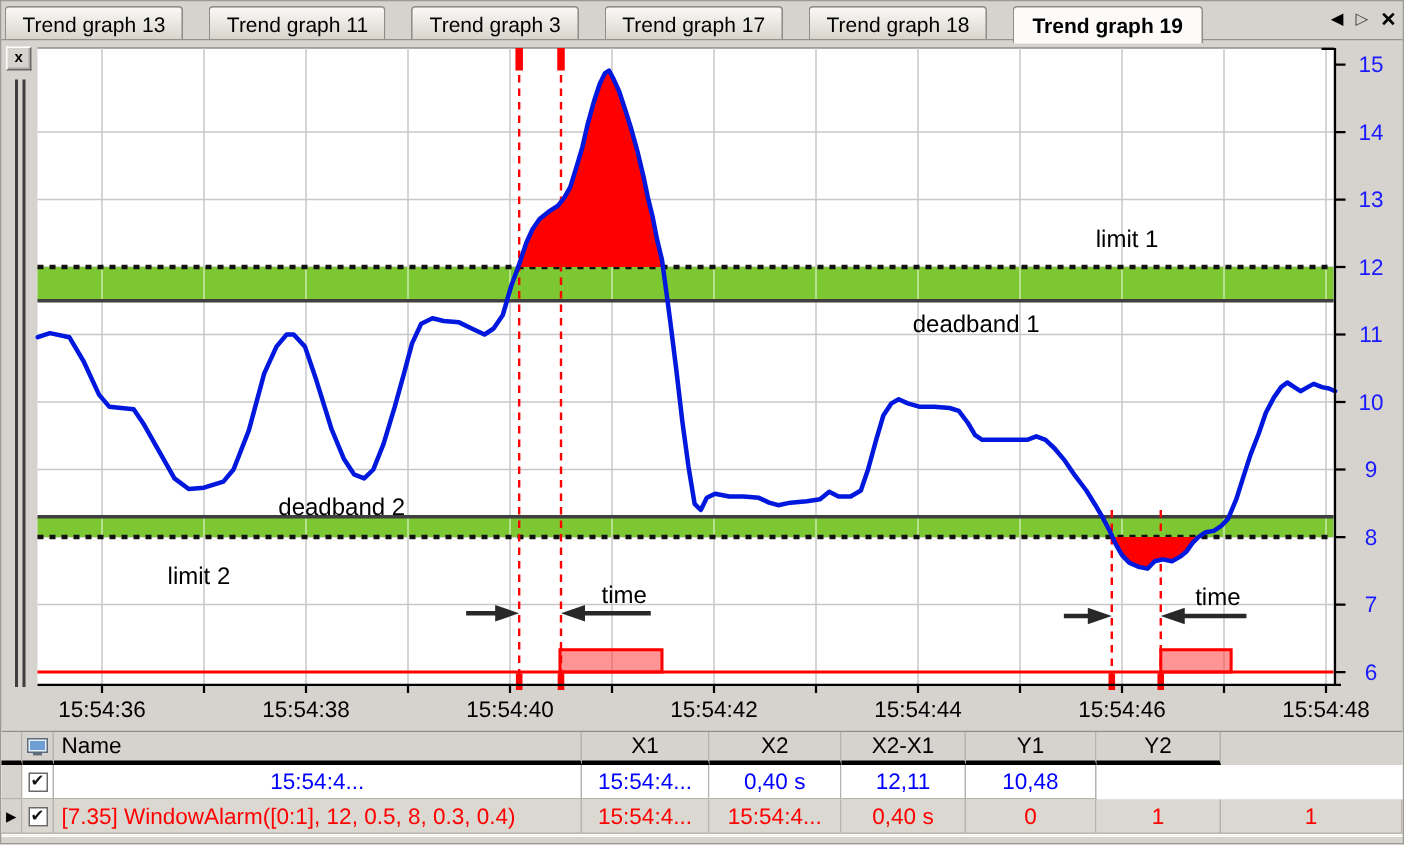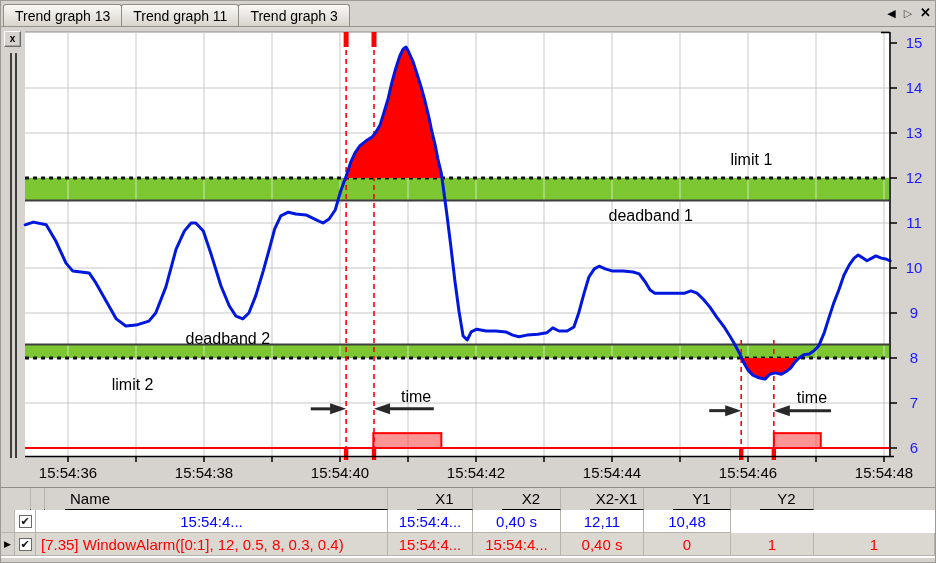--- a/index.html
+++ b/index.html
@@ -1,39 +1,39 @@
 <!DOCTYPE html>
 <html><head>
 <meta charset="utf-8">
 <style>
   html,body{margin:0;padding:0;background:#d6d3ce;}
   body{width:936px;height:563px;overflow:hidden;font-family:"Liberation Sans",sans-serif;}
   .app{width:936px;height:563px;box-sizing:border-box;border:1px solid #9c9a94;display:flex;flex-direction:column;background:#d6d3ce;}
 
   
-  .tabbar{height:26px;flex:0 0 26px;display:flex;align-items:flex-start;position:relative;padding-left:2px;background:#d6d3ce;border-bottom:1px solid #94928c;box-sizing:border-box;}
+  .tabbar{height:26px;flex:0 0 26px;display:flex;align-items:flex-start;position:relative;padding-left:2px;background:#d6d3ce;border-bottom:1px solid #94928c;box-sizing:border-box;gap:18px;}
   .tab{box-sizing:border-box;height:22px;margin-top:3px;padding:0 11px;display:flex;align-items:center;font-size:14px;color:#000;background:linear-gradient(#faf9f6,#d9d5cd);border:1px solid #8f8d87;border-bottom:none;border-radius:3px 3px 0 0;margin-right:-1px;white-space:nowrap;cursor:default;}
   .tab.active{height:25px;background:#fcfbf9;font-weight:bold;position:relative;z-index:2;padding:0 12px;}
   .tabnav{position:absolute;right:4px;top:5px;display:flex;gap:8px;align-items:center;font-size:11px;color:#000;}
   .tabnav span{cursor:pointer;line-height:14px;}
   .tabnav .next{color:#3c3c3c;}
   .tabnav .close{font-size:13px;font-weight:bold;}
 
   
   .chartpane{position:relative;height:460px;flex:0 0 460px;background:#d6d3ce;}
   .chartpane svg{position:absolute;left:0;top:0;}
   .pane-close{position:absolute;left:3px;top:4px;width:17px;height:16px;background:#d6d3ce;border:1px solid;border-color:#ffffff #6a6a6a #6a6a6a #ffffff;box-shadow:inset -1px -1px 0 #a9a7a1;font:bold 10px "Liberation Sans",sans-serif;line-height:12px;text-align:center;padding:0;cursor:pointer;z-index:3;}
   .vsplit{position:absolute;left:9px;top:26px;width:3px;height:405px;border-left:2px solid #3e3e3e;border-right:2px solid #3e3e3e;z-index:2;}
 
   
   .dtable{flex:0 0 69px;height:69px;border-top:1px solid #8f8d87;background:#fff;font-size:15px;color:#000;}
   .trow{display:grid;grid-template-columns:14px 21px 352px 85px 88px 83px 87px 83px auto;}
   .cell{box-sizing:border-box;border-right:1px solid #b6b3ac;border-bottom:1px solid #b6b3ac;display:flex;align-items:center;justify-content:center;overflow:hidden;white-space:nowrap;height:23px;background:inherit;}
   .head{background:#d6d3ce;}
-  .head .cell{height:22px;border-bottom:1px solid #000000;margin-left:29px;}
+  .head .cell{height:22px;border-bottom:3px solid #000000;}
   .c-ind{background:#d6d3ce;font-size:9px;justify-content:center;color:#000;}
   .c-name{justify-content:flex-start;padding-left:5px;}
   .row0{background:#ffffff;}
   .row1{background:#dbd8d1;}
   .checkbox{box-sizing:border-box;width:13px;height:13px;background:#fff;border:1px solid #6a6a6a;font-size:11px;line-height:10px;text-align:center;color:#111;cursor:pointer;}
   .monitor{display:block;width:14px;height:12px;}
   .footer{flex:1 1 auto;background:#d6d3ce;border-top:1px solid #fbfbf9;}
 </style>
 </head>
 <body>
@@ -42,20 +42,29 @@
 
   <div class="tabbar">
     <div class="tab">
         <span>Trend graph 13</span>
       </div>
     <div class="tab">
         <span>Trend graph 11</span>
       </div>
     <div class="tab">
         <span>Trend graph 3</span>
+      </div>
+    <div class="tab">
+        <span>Trend graph 17</span>
+      </div>
+    <div class="tab">
+        <span>Trend graph 18</span>
+      </div>
+    <div class="tab active">
+        <span>Trend graph 19</span>
       </div>
     <div class="tabnav">
       <span class="prev">◀</span>
       <span class="next">▷</span>
       <span class="close">✕</span>
     </div>
   </div>
 
   <div class="chartpane">
     <button class="pane-close">x</button>

